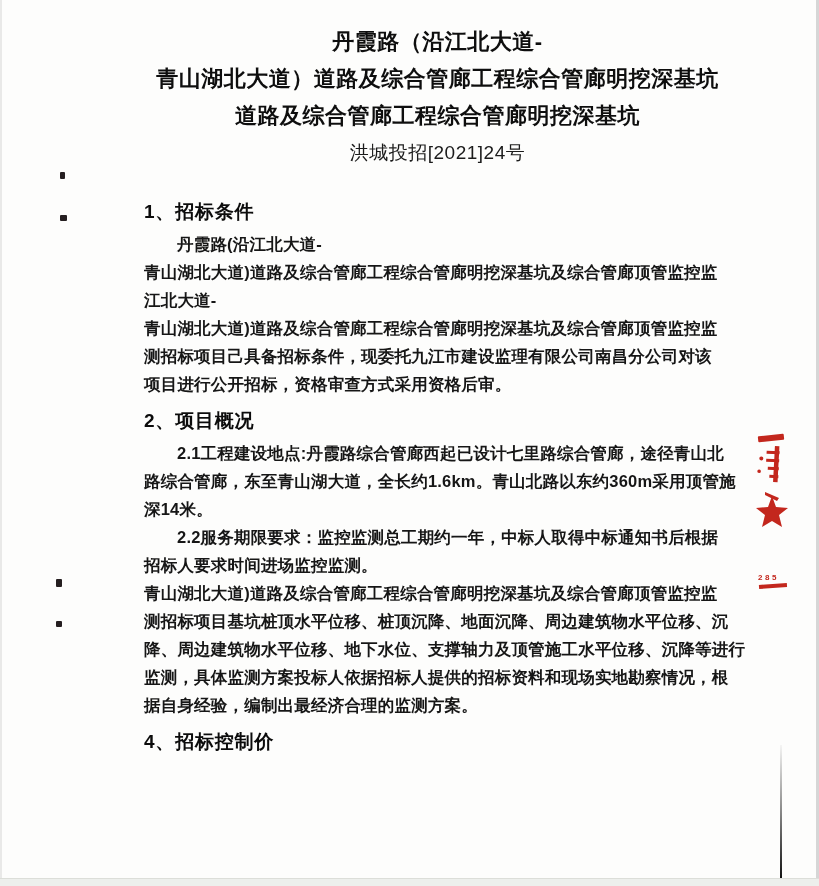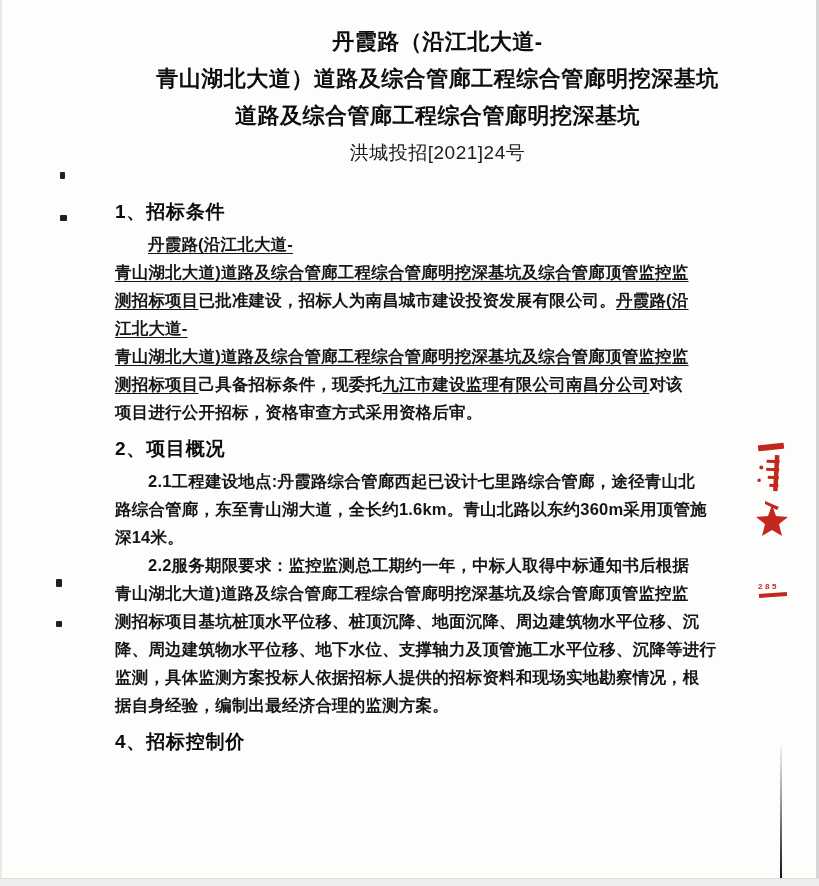--- a/index.html
+++ b/index.html
@@ -38,21 +38,21 @@
     font-size: 19px;
     font-weight: 500;
     line-height: 37px;
     color: #1b1b1b;
     letter-spacing: 0.5px;
   }
 
   
   .content {
     position: absolute;
-    left: 115px;
+    left: 144px;
     top: 199px;
     width: 600px;
     color: var(--text-color);
   }
   .sec-heading {
     font-size: 19px;
     font-weight: 700;
     line-height: 26px;
     margin: 10px 0 5px 0;
     letter-spacing: 0.8px;
@@ -62,21 +62,20 @@
   .sec-heading:first-child { margin-top: 0; }
   .text-line {
     font-size: 16.5px;
     font-weight: 600;
     line-height: 28px;
     white-space: nowrap;
     letter-spacing: 0.2px;
   }
   .text-line.indent { padding-left: 33px; }
   .u {
-    text-decoration: underline;
     text-underline-offset: 3px;
     text-decoration-thickness: 1px;
   }
 
   
   .speck { position: absolute; background: #251e20; border-radius: 1px; }
   .speck-1 { left: 60px; top: 172px; width: 5px; height: 7px; }
   .speck-2 { left: 60px; top: 215px; width: 7px; height: 6px; }
   .speck-3 { left: 56px; top: 579px; width: 6px; height: 8px; }
   .speck-4 { left: 56px; top: 621px; width: 6px; height: 6px; }
@@ -96,48 +95,48 @@
       rgba(90,90,90,0.05), rgba(50,50,50,0.55) 45%, #050505 100%);
   }
   .bottom-band {
     position: absolute; left: 0; bottom: 0;
     width: 819px; height: 7px;
     background: #edefec;
     border-top: 1px solid #dcded9;
   }
 
   
-  .seal { position: absolute; left: 755px; top: 441px; width: 34px; height: 164px; }
+  .seal { position: absolute; left: 755px; top: 432px; width: 34px; height: 164px; }
 </style>
 </head>
 <body>
 
 <div class="page">
 
   <div class="title-block">
     <div class="title-line">丹霞路（沿江北大道-</div>
     <div class="title-line">青山湖北大道）道路及综合管廊工程综合管廊明挖深基坑</div>
     <div class="title-line">道路及综合管廊工程综合管廊明挖深基坑</div>
     <div class="doc-number">洪城投招[2021]24号</div>
   </div>
 
   <div class="content">
       <div class="sec-heading">1、招标条件</div>
       <div class="text-line indent"><span class="u">丹霞路(沿江北大道-</span></div>
       <div class="text-line"><span class="u">青山湖北大道)道路及综合管廊工程综合管廊明挖深基坑及综合管廊顶管监控监</span></div>
-      <div class="text-line"><span class="u">测招标项目</span><span>已批准建设，招标人为南昌城市建设投资发展有限公司。</span><span class="u">丹霞路(沿</span></div>
       <div class="text-line"><span class="u">江北大道-</span></div>
       <div class="text-line"><span class="u">青山湖北大道)道路及综合管廊工程综合管廊明挖深基坑及综合管廊顶管监控监</span></div>
       <div class="text-line"><span class="u">测招标项目</span><span>己具备招标条件，现委托</span><span class="u">九江市建设监理有限公司南昌分公司</span><span>对该</span></div>
       <div class="text-line"><span>项目进行公开招标，资格审查方式采用资格后审。</span></div>
       <div class="sec-heading">2、项目概况</div>
       <div class="text-line indent"><span>2.1工程建设地点:丹霞路综合管廊西起已设计七里路综合管廊，途径青山北</span></div>
       <div class="text-line"><span>路综合管廊，东至青山湖大道，全长约1.6km。青山北路以东约360m采用顶管施</span></div>
       <div class="text-line"><span>深14米。</span></div>
       <div class="text-line indent"><span>2.2服务期限要求：监控监测总工期约一年，中标人取得中标通知书后根据</span></div>
+      <div class="text-line"><span>招标人要求时间进场监控监测。</span></div>
       <div class="text-line"><span>青山湖北大道)道路及综合管廊工程综合管廊明挖深基坑及综合管廊顶管监控监</span></div>
       <div class="text-line"><span>测招标项目基坑桩顶水平位移、桩顶沉降、地面沉降、周边建筑物水平位移、沉</span></div>
       <div class="text-line"><span>降、周边建筑物水平位移、地下水位、支撑轴力及顶管施工水平位移、沉降等进行</span></div>
       <div class="text-line"><span>监测，具体监测方案投标人依据招标人提供的招标资料和现场实地勘察情况，根</span></div>
       <div class="text-line"><span>据自身经验，编制出最经济合理的监测方案。</span></div>
       <div class="sec-heading">4、招标控制价</div>
     </div>
 
   <div class="seal">
     <svg width="34" height="164" viewBox="0 0 34 164" xmlns="http://www.w3.org/2000/svg">

